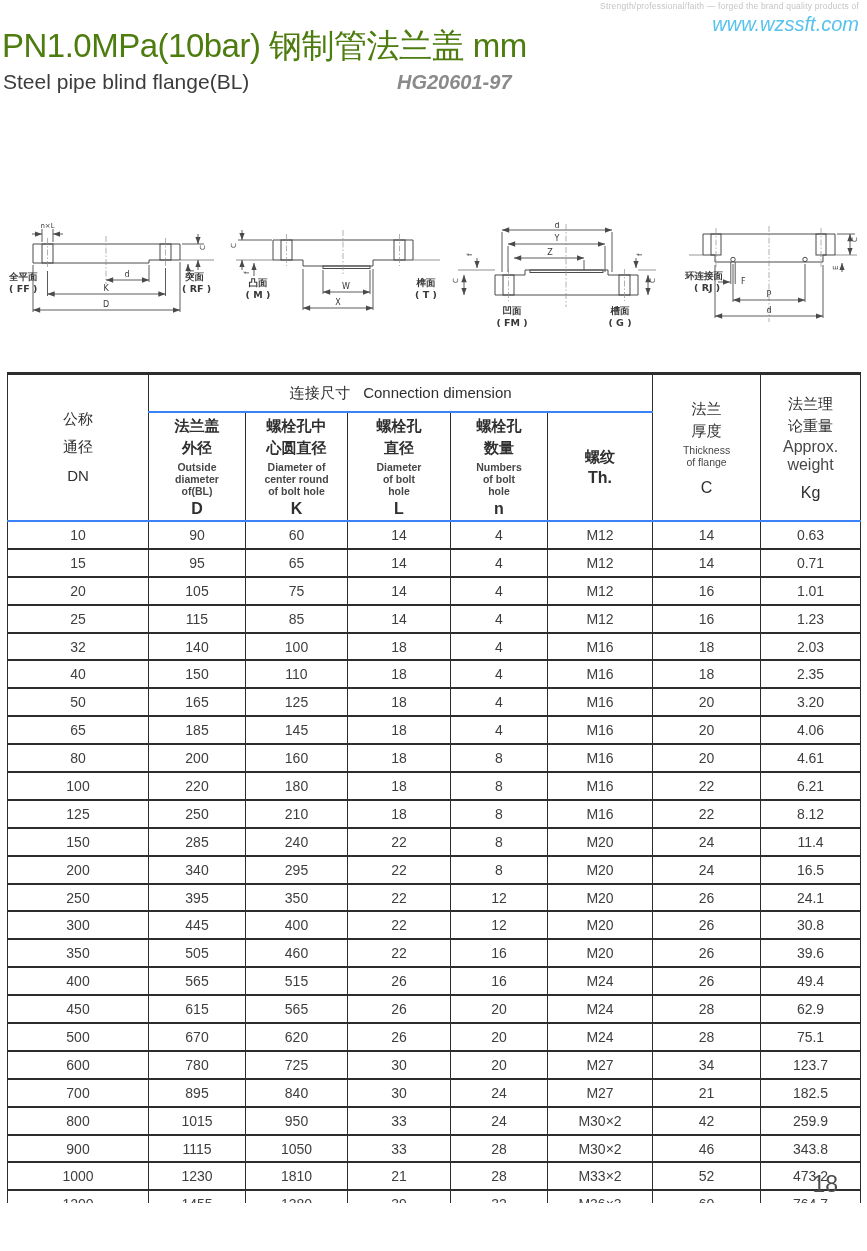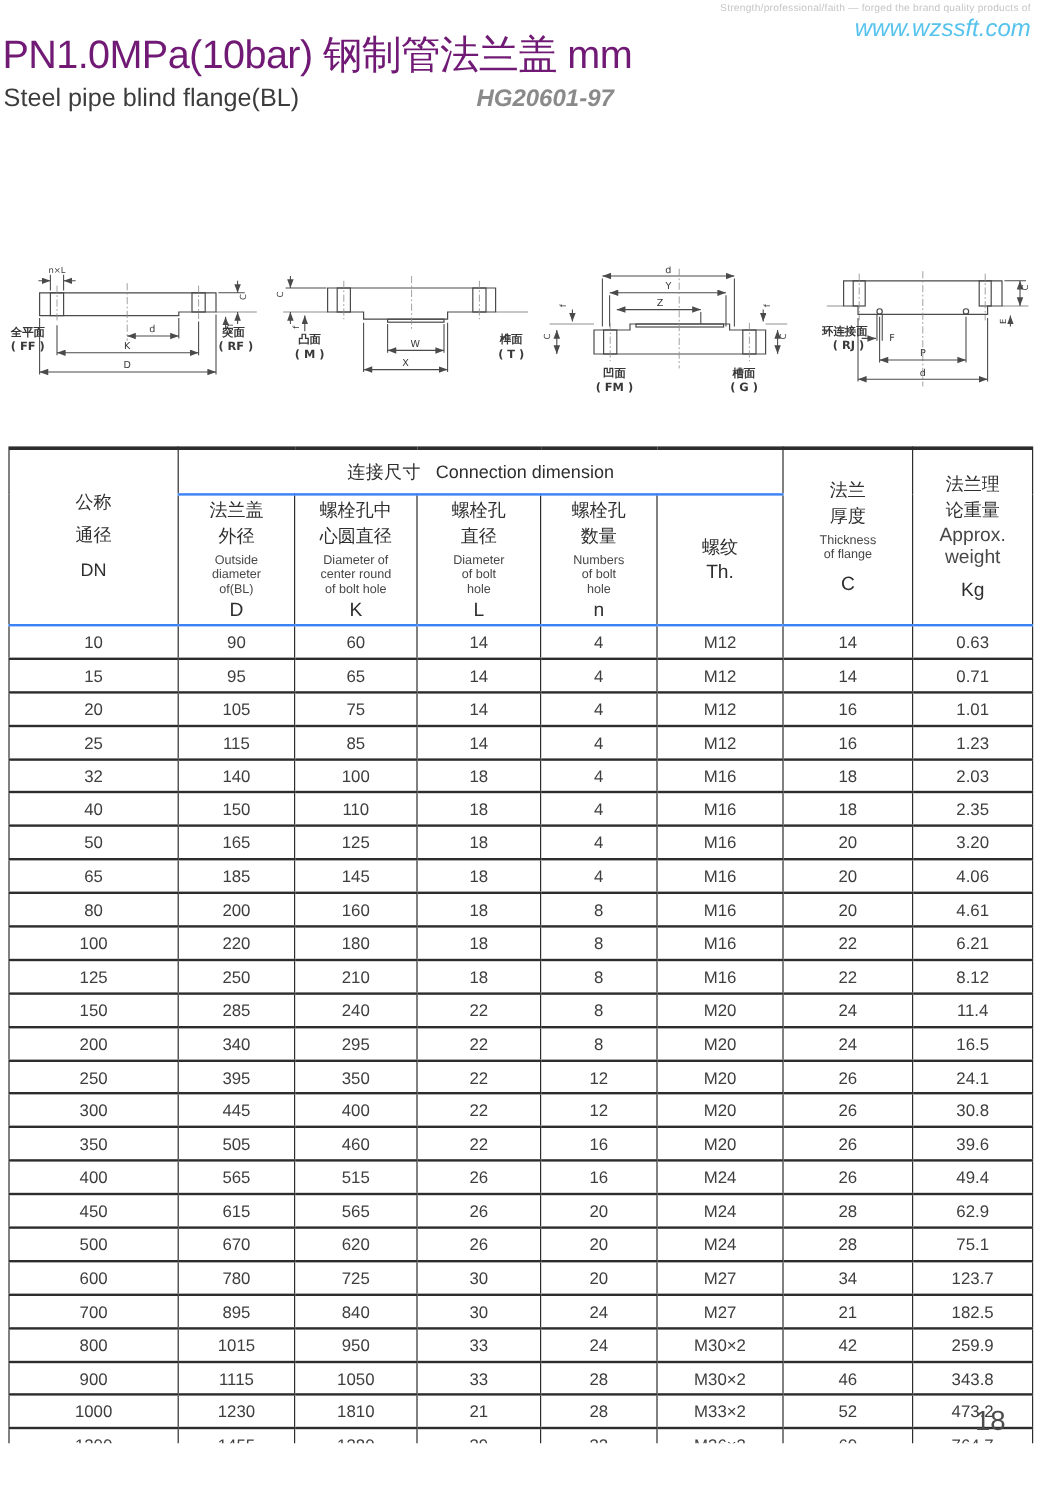--- a/index.html
+++ b/index.html
@@ -3,42 +3,42 @@
 <meta charset="utf-8">
 <style>
   html,body { margin:0; padding:0; background:#fff; }
   .page {
     position:relative; width:867px; height:1203px; background:#ffffff;
     font-family:"Liberation Sans","DejaVu Sans",sans-serif; color:#333; overflow:hidden;
   }
   
   .tagline { position:absolute; top:1px; right:8px; font-size:8.5px; color:#c3c5c7; letter-spacing:.2px; }
   .website { position:absolute; top:13px; right:8px; font-size:20px; font-style:italic; color:#57c3ed; }
-  .title   { position:absolute; top:24px; left:2px; font-size:33px; font-weight:400; color:#701a75; letter-spacing:-.5px; white-space:nowrap; }
+  .title   { position:absolute; top:24px; left:2px; font-size:33px; font-weight:400; color:#4d7c0f; letter-spacing:-.5px; white-space:nowrap; }
   .subtitle{ position:absolute; top:70px; left:3px; font-size:21px; color:#3c3c3c; }
   .standard{ position:absolute; top:71px; left:397px; font-size:20px; font-weight:bold; font-style:italic; color:#8a8a8a; }
   
   .diagrams { position:absolute; top:222px; left:0; width:867px; height:115px; }
   .diagrams svg { position:absolute; top:0; }
   .shape { stroke:#4a4a4a; stroke-width:1; fill:none; }
   .dim   { stroke:#4a4a4a; stroke-width:.9; fill:none; }
   .cl    { stroke:#8f8f8f; stroke-width:.7; fill:none; stroke-dasharray:6 2 1.5 2; }
   .mate  { stroke:#b5b5b5; stroke-width:1.4; fill:none; }
   text.dcn  { font:bold 9.5px "DejaVu Sans",sans-serif; fill:#383838; }
   text.ddim { font:8px "DejaVu Sans",sans-serif; fill:#383838; }
   text.dsm  { font:7px "DejaVu Sans",sans-serif; fill:#383838; }
   
   .table-wrap { position:absolute; top:372px; left:7px; width:853px; }
   table.spec { width:853px; border-collapse:collapse; table-layout:fixed;
                border-top:3px solid #2d2d2d; border-bottom:3px solid #2d2d2d;
                border-left:1px solid #2d2d2d; border-right:1px solid #2d2d2d; }
   table.spec th, table.spec td { border-left:1px solid #2d2d2d; border-right:1px solid #2d2d2d; padding:0; text-align:center; vertical-align:middle; font-weight:normal; }
   thead th { border-bottom:2px solid #3b82f6; }
   thead tr.group-row th.group { height:36px; font-size:15px; color:#2f2f2f; }
-  thead tr.sub-row th { height:107px; }
+  thead tr.sub-row th { height:107px;font-weight:bold; }
   thead .cn  { font-size:15px; color:#2f2f2f; line-height:1.45; }
   thead .en  { font-size:10.5px; color:#474747; line-height:1.18; white-space:pre-line; margin-top:2px; }
   thead .en-md { font-size:16px; color:#474747; margin-top:2px; }
   thead .sym { font-size:16px; color:#2f2f2f; margin-top:10px; }
   thead .sym-tight { font-size:16px; color:#2f2f2f; margin-top:2px; }
   th.tall .cn { line-height:1.9; }
   tbody td { height:25.9px; border-bottom:2px solid #2d2d2d; font-size:14px; color:#3e3e3e; }
   .group-gap { letter-spacing:.3px; }
   .page-num { position:absolute; right:29px; bottom:5px; font-size:23px; color:#4c4c4c; }
 </style>

